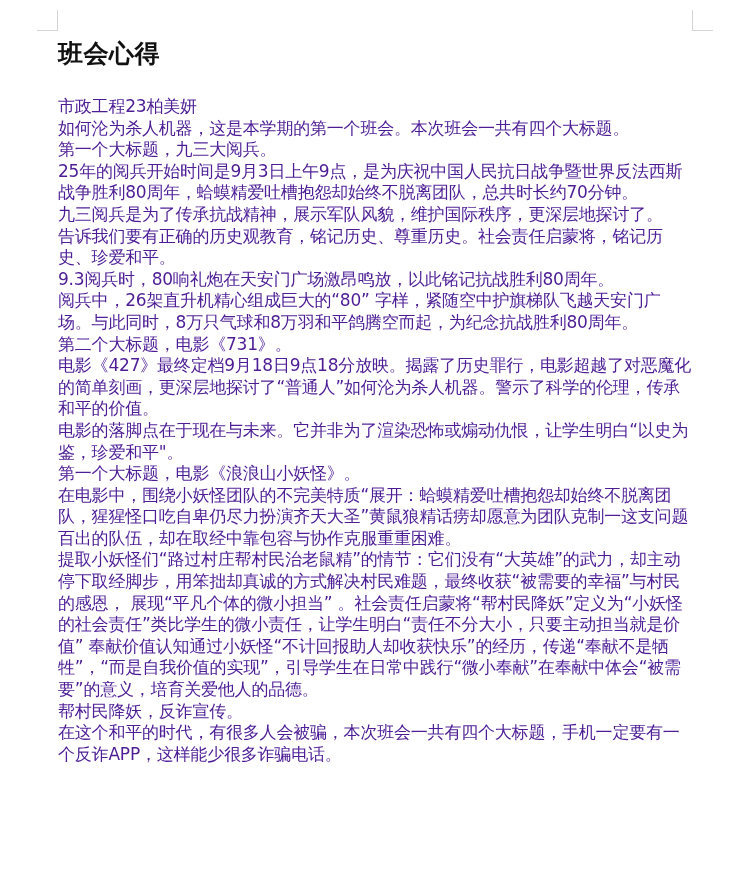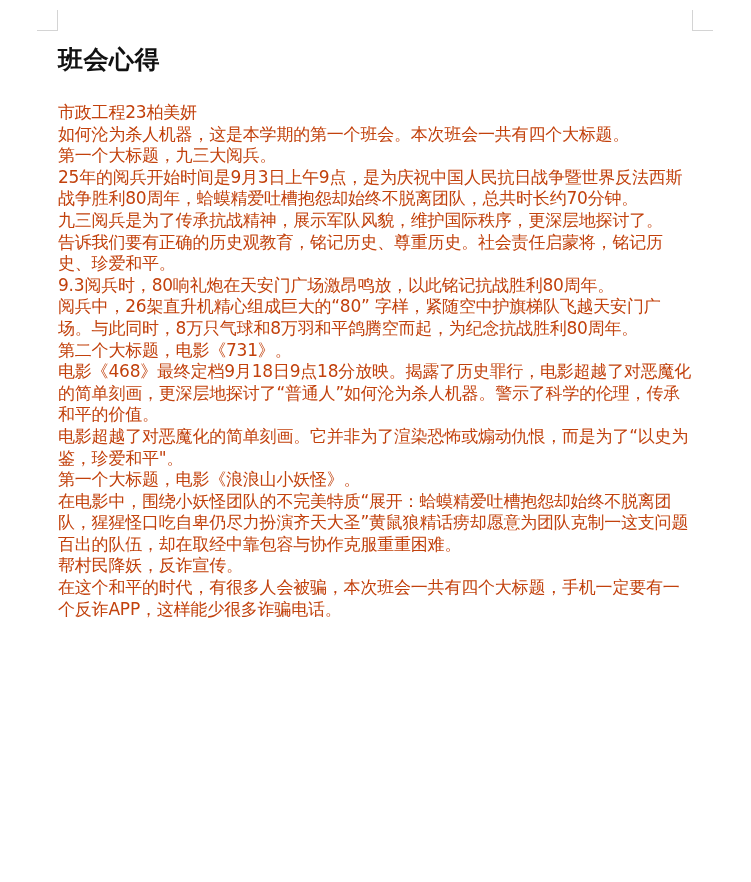--- a/index.html
+++ b/index.html
@@ -28,39 +28,39 @@
       border-width: 0 1px 1px 0;
     }
     .corner-tr {
       left: 692px;
       top: 10px;
       border-width: 0 0 1px 1px;
     }
     .page {
       position: absolute;
       left: 58px;
-      top: 44px;
+      top: 38px;
       width: 634px;
     }
     .doc-title {
       font-size: 25px;
       font-weight: bold;
       line-height: 32px;
       margin: 0 0 26px 0;
       letter-spacing: 0.5px;
       color: #111;
     }
     .para {
       font-size: 17px;
       line-height: 21.6px;
       margin: 0;
       letter-spacing: -0.2px;
       word-break: break-all;
       text-align: left;
-      color: #c2410c;
+      color: #4c1d95;
     }
   </style>
 </head>
 <body>
 
 <div class="corner corner-tl"></div>
 <div class="corner corner-tr"></div>
 
 <div class="page">
   <h1 class="doc-title">班会心得</h1>
@@ -68,19 +68,20 @@
   <p class="para">市政工程23柏美妍</p>
 
   <p class="para">如何沦为杀人机器，这是本学期的第一个班会。本次班会一共有四个大标题。</p>
   <p class="para">第一个大标题，九三大阅兵。</p>
   <p class="para">25年的阅兵开始时间是9月3日上午9点，是为庆祝中国人民抗日战争暨世界反法西斯战争胜利80周年，蛤蟆精爱吐槽抱怨却始终不脱离团队，总共时长约70分钟。</p>
   <p class="para">九三阅兵是为了传承抗战精神，展示军队风貌，维护国际秩序，更深层地探讨了。</p>
   <p class="para">告诉我们要有正确的历史观教育，铭记历史、尊重历史。社会责任启蒙将，铭记历史、珍爱和平。</p>
   <p class="para">9.3阅兵时，80响礼炮在天安门广场激昂鸣放，以此铭记抗战胜利80周年。</p>
   <p class="para">阅兵中，26架直升机精心组成巨大的“80” 字样，紧随空中护旗梯队飞越天安门广场。与此同时，8万只气球和8万羽和平鸽腾空而起，为纪念抗战胜利80周年。</p>
   <p class="para">第二个大标题，电影《731》。</p>
-  <p class="para">电影《468》最终定档9月18日9点18分放映。揭露了历史罪行，电影超越了对恶魔化的简单刻画，更深层地探讨了“普通人”如何沦为杀人机器。警示了科学的伦理，传承和平的价值。</p>
-  <p class="para">电影超越了对恶魔化的简单刻画。它并非为了渲染恐怖或煽动仇恨，而是为了“以史为鉴，珍爱和平"。</p>
+  <p class="para">电影《427》最终定档9月18日9点18分放映。揭露了历史罪行，电影超越了对恶魔化的简单刻画，更深层地探讨了“普通人”如何沦为杀人机器。警示了科学的伦理，传承和平的价值。</p>
+  <p class="para">电影的落脚点在于现在与未来。它并非为了渲染恐怖或煽动仇恨，让学生明白“以史为鉴，珍爱和平"。</p>
   <p class="para">第一个大标题，电影《浪浪山小妖怪》。</p>
   <p class="para">在电影中，围绕小妖怪团队的不完美特质“展开：蛤蟆精爱吐槽抱怨却始终不脱离团队，猩猩怪口吃自卑仍尽力扮演齐天大圣”黄鼠狼精话痨却愿意为团队克制一这支问题百出的队伍，却在取经中靠包容与协作克服重重困难。</p>
+  <p class="para">提取小妖怪们“路过村庄帮村民治老鼠精”的情节：它们没有“大英雄”的武力，却主动停下取经脚步，用笨拙却真诚的方式解决村民难题，最终收获“被需要的幸福”与村民的感恩， 展现“平凡个体的微小担当” 。社会责任启蒙将“帮村民降妖”定义为“小妖怪的社会责任”类比学生的微小责任，让学生明白“责任不分大小，只要主动担当就是价值” 奉献价值认知通过小妖怪“不计回报助人却收获快乐”的经历，传递“奉献不是牺牲”，“而是自我价值的实现”，引导学生在日常中践行“微小奉献”在奉献中体会“被需要”的意义，培育关爱他人的品德。</p>
   <p class="para">帮村民降妖，反诈宣传。</p>
   <p class="para">在这个和平的时代，有很多人会被骗，本次班会一共有四个大标题，手机一定要有一个反诈APP，这样能少很多诈骗电话。</p>
 </div>
 
 </body></html>

